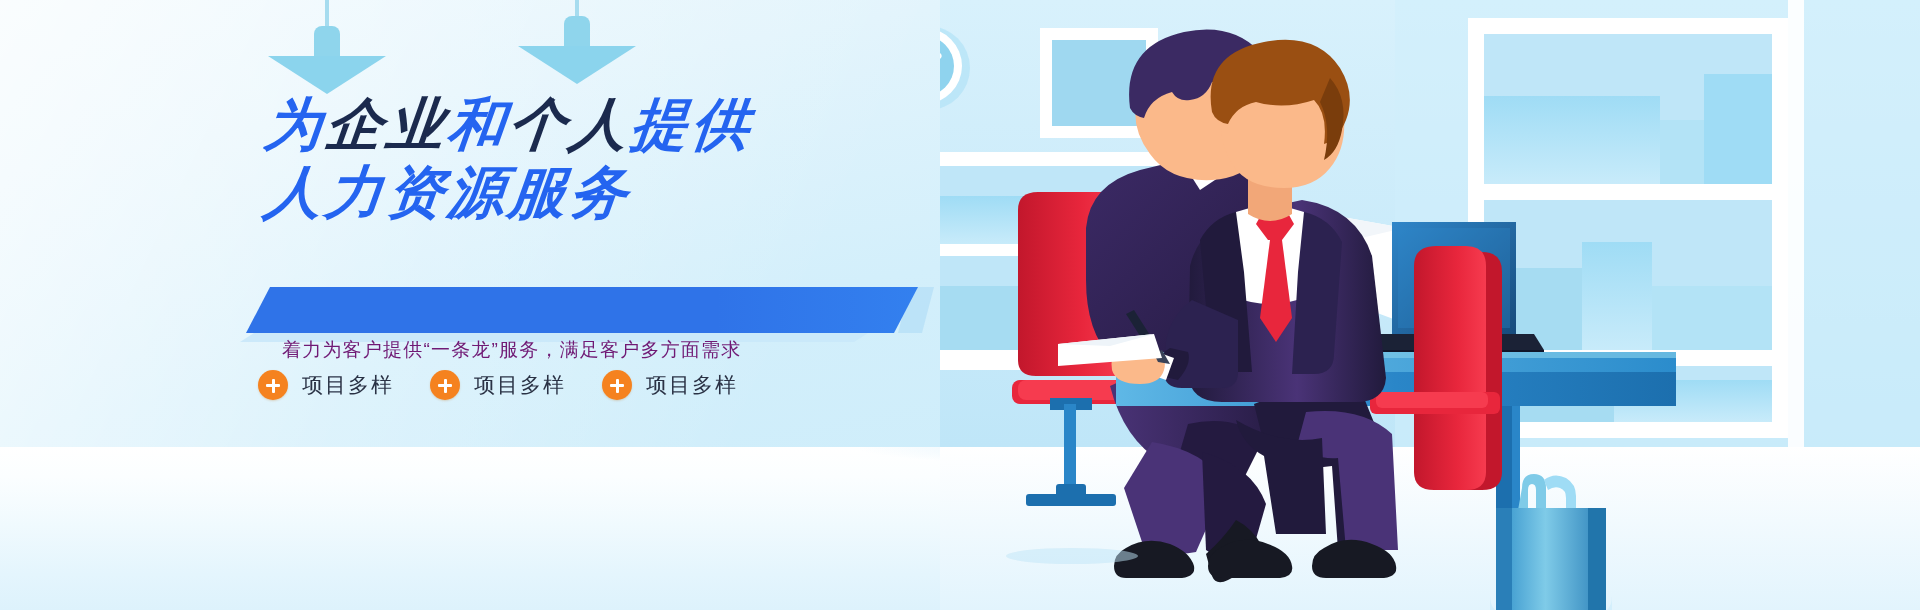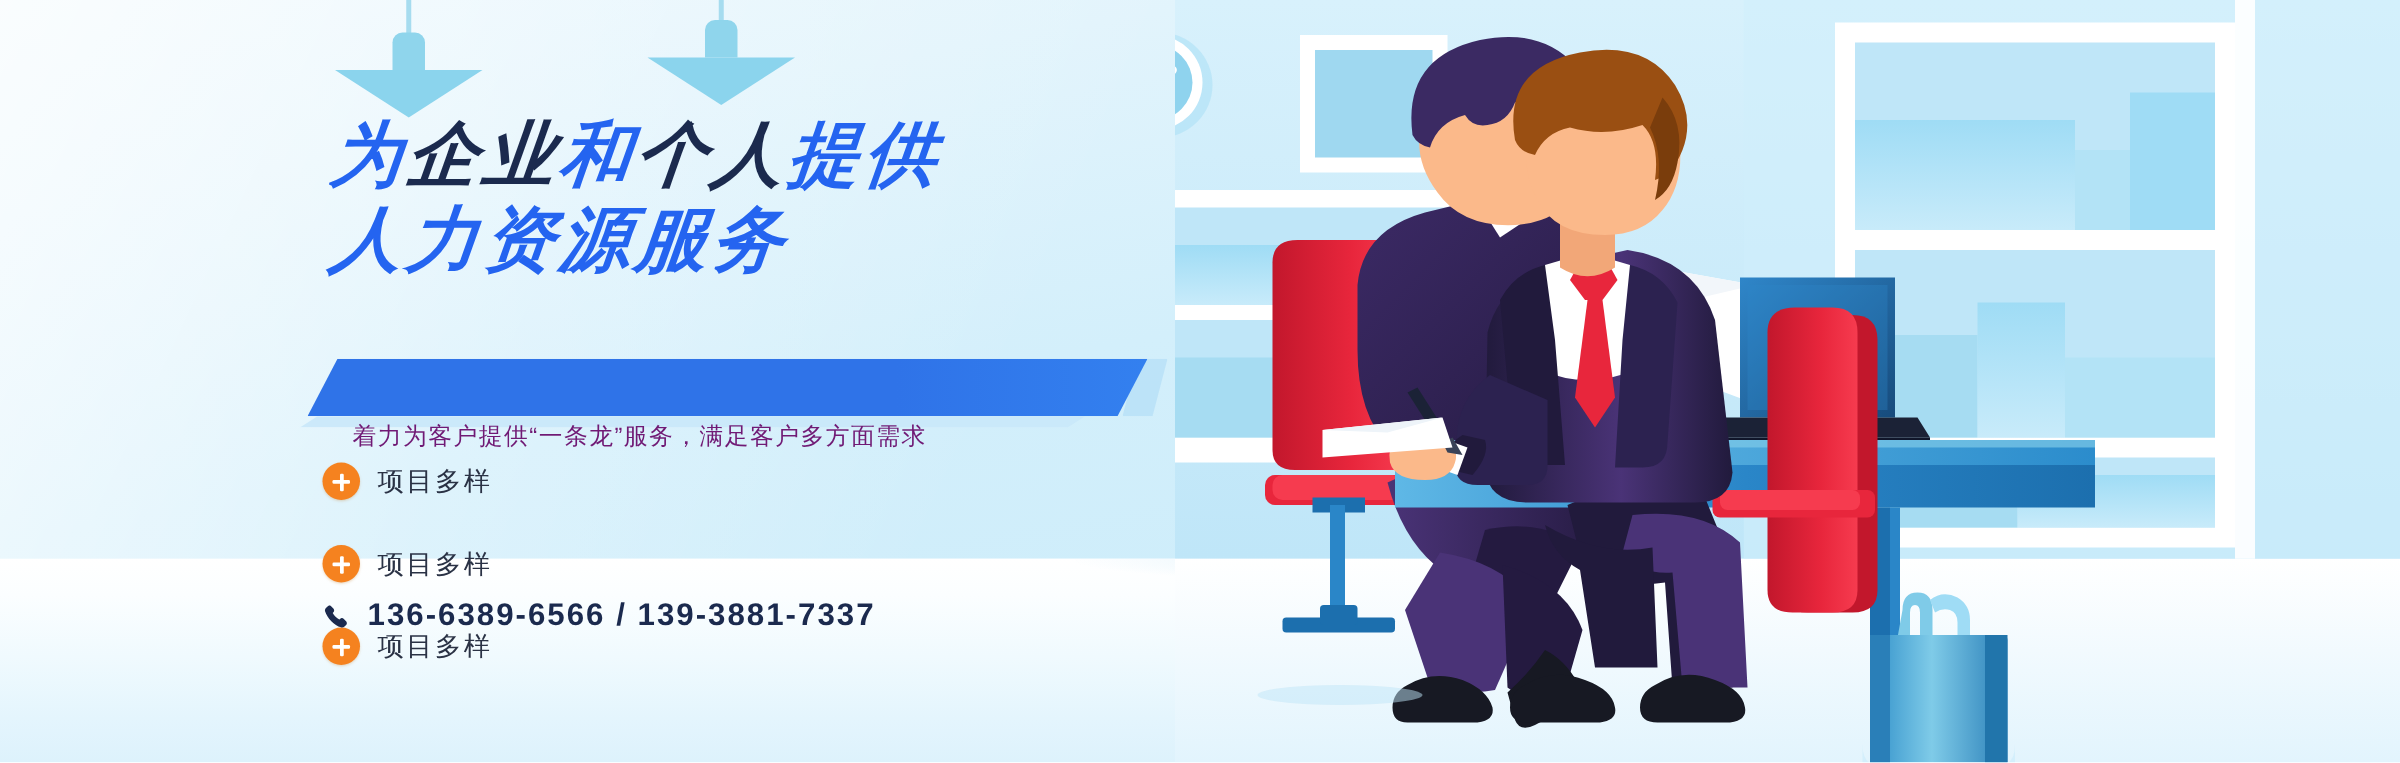--- a/index.html
+++ b/index.html
@@ -149,21 +149,20 @@
   }
 
   
   .features {
     position: absolute;
     left: 258px;
     top: 370px;
     display: flex;
     align-items: center;
     gap: 36px;
-    flex-direction: column;
   }
   .feature {
     display: flex;
     align-items: center;
     gap: 14px;
   }
   .plus-badge {
     width: 30px; height: 30px;
     border-radius: 50%;
     background: #f5821f;
@@ -270,26 +269,20 @@
       <div class="feature">
         <span class="plus-badge"></span>
         <span class="feature-label">项目多样</span>
       </div>
       <div class="feature">
         <span class="plus-badge"></span>
         <span class="feature-label">项目多样</span>
       </div>
     </div>
 
-    <div class="phone-row">
-      <svg class="phone-icon" viewBox="0 0 24 24">
-        <path d="M6.2 2.6c-.7 0-1.3.3-1.8.8L3 4.8c-.8.8-1.1 2-.7 3.1 1 3 2.9 5.9 5.4 8.4 2.5 2.5 5.4 4.4 8.4 5.4 1.1.4 2.3.1 3.1-.7l1.4-1.4c.9-.9.9-2.4 0-3.3l-2-2c-.9-.9-2.4-.9-3.3 0l-.6.6c-1.2-.7-2.3-1.5-3.3-2.5-1-1-1.8-2.1-2.5-3.3l.6-.6c.9-.9.9-2.4 0-3.3l-2-2c-.5-.5-1.1-.8-1.8-.8z" fill="#1b2a4e"></path>
-      </svg>
-      <span class="phone-number">136-6389-6566 / 139-3881-7337</span>
-    </div>
 
   </div>
 
   <div class="illustration">
     <svg width="980" height="610" viewBox="0 0 980 610" xmlns="http://www.w3.org/2000/svg">
       <defs>
         <linearGradient id="gWall" x1="0" y1="0" x2="0" y2="1">
           <stop offset="0" stop-color="#d8f1fc"></stop>
           <stop offset="1" stop-color="#bfe6f8"></stop>
         </linearGradient>

